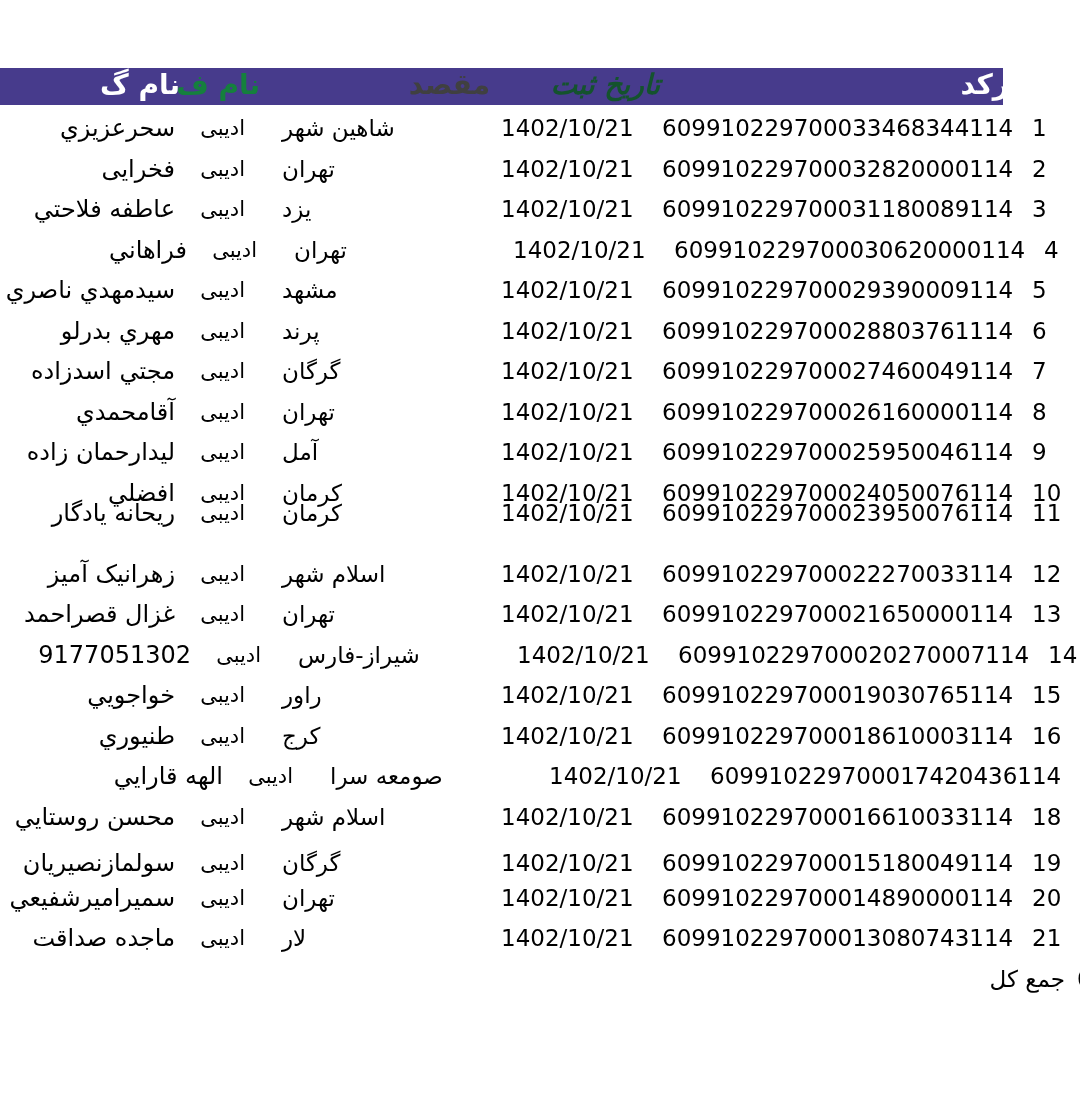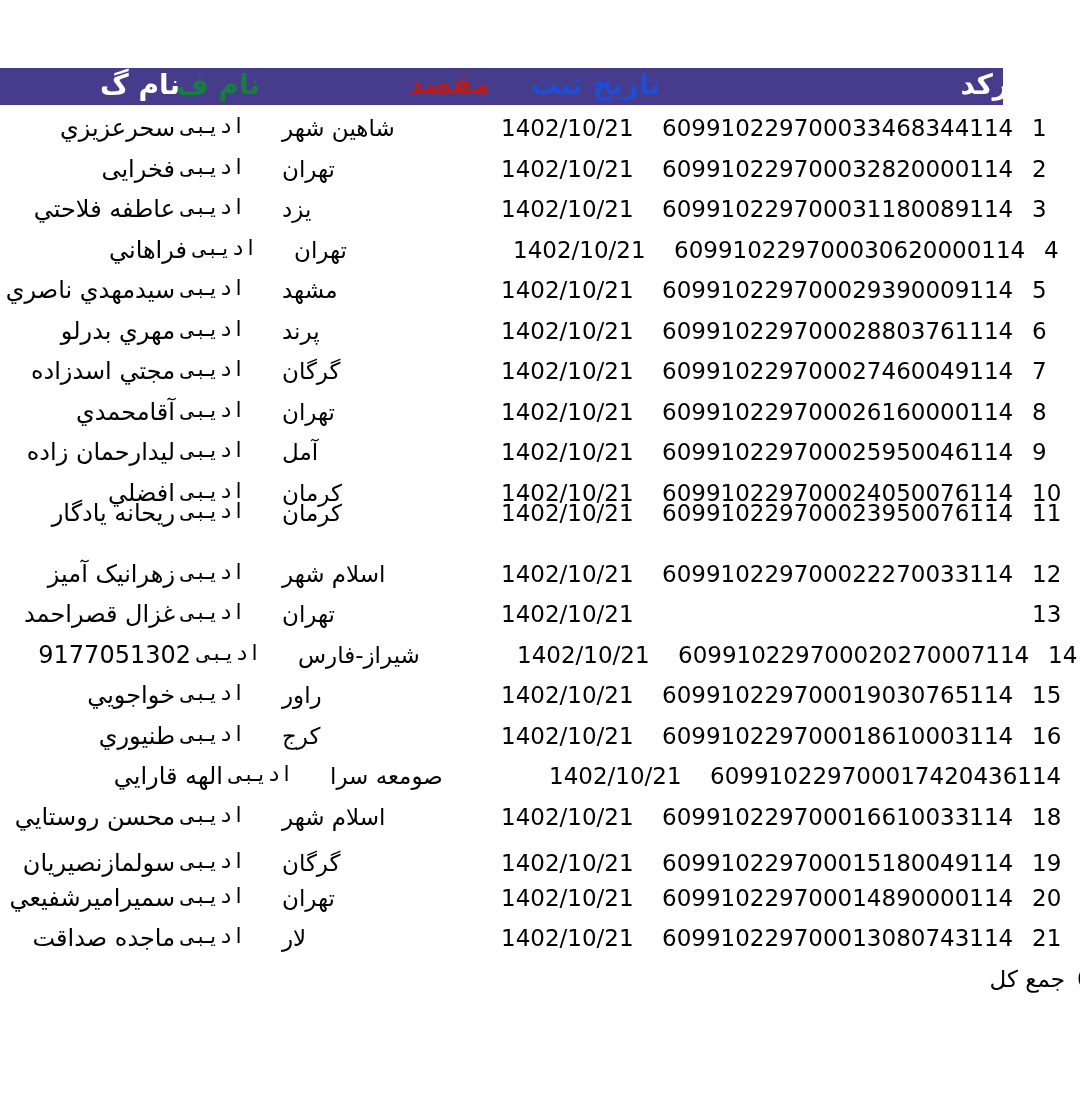--- a/index.html
+++ b/index.html
@@ -97,21 +97,20 @@
     text-align: left;
     direction: rtl;
     font-size: 23px;
   }
   .c-namef {
     right: 835px;
     width: 70px;
     text-align: right;
     direction: rtl;
     font-size: 21px;
-    font-family: Liberation Mono, monospace;
   }
   .c-nameg {
     right: 905px;
     width: 175px;
     text-align: right;
     direction: rtl;
     font-size: 24px;
   }
 
   
@@ -133,22 +132,22 @@
 </style>
 </head>
 <body>
 
 <div id="report-table">
 
   <div class="thead-band" style="background: rgb(71, 59, 140);"></div>
 
   <div class="th th-radif" style="color: rgb(255, 255, 255);">ف</div>
   <div class="th th-barcode" style="color: rgb(255, 255, 255);">بارکد</div>
-  <div class="th th-date" style="color: #1d4ed8;">تاریخ ثبت</div>
-  <div class="th th-dest" style="color: #b91c1c;">مقصد</div>
+  <div class="th th-date" style="color: #14532d; font-style: italic;">تاریخ ثبت</div>
+  <div class="th th-dest" style="color: #404040;">مقصد</div>
   <div class="th th-namef" style="color: #15803d;">نام ف</div>
   <div class="th th-nameg" style="color: rgb(255, 255, 255);">نام گ</div>
 
   <div id="rows-container">
       <div class="row" style="top: 108px;">
         <div class="cell c-nameg">سحرعزیزي</div>
         <div class="cell c-namef">ادیبی</div>
         <div class="cell c-dest">شاهین شهر</div>
         <div class="cell c-date">1402/10/21</div>
         <div class="cell c-barcode">609910229700033468344114</div>
@@ -240,20 +239,21 @@
         <div class="cell c-dest">اسلام شهر</div>
         <div class="cell c-date">1402/10/21</div>
         <div class="cell c-barcode">609910229700022270033114</div>
         <div class="cell c-radif">12</div>
       </div>
       <div class="row" style="top: 594px;">
         <div class="cell c-nameg">غزال قصراحمد</div>
         <div class="cell c-namef">ادیبی</div>
         <div class="cell c-dest">تهران</div>
         <div class="cell c-date">1402/10/21</div>
+        <div class="cell c-barcode">609910229700021650000114</div>
         <div class="cell c-radif">13</div>
       </div>
       <div class="row" style="top: 634.5px; margin-left: 16px;">
         <div class="cell c-nameg">9177051302</div>
         <div class="cell c-namef">ادیبی</div>
         <div class="cell c-dest">شیراز-فارس</div>
         <div class="cell c-date">1402/10/21</div>
         <div class="cell c-barcode">609910229700020270007114</div>
         <div class="cell c-radif">14</div>
       </div>

